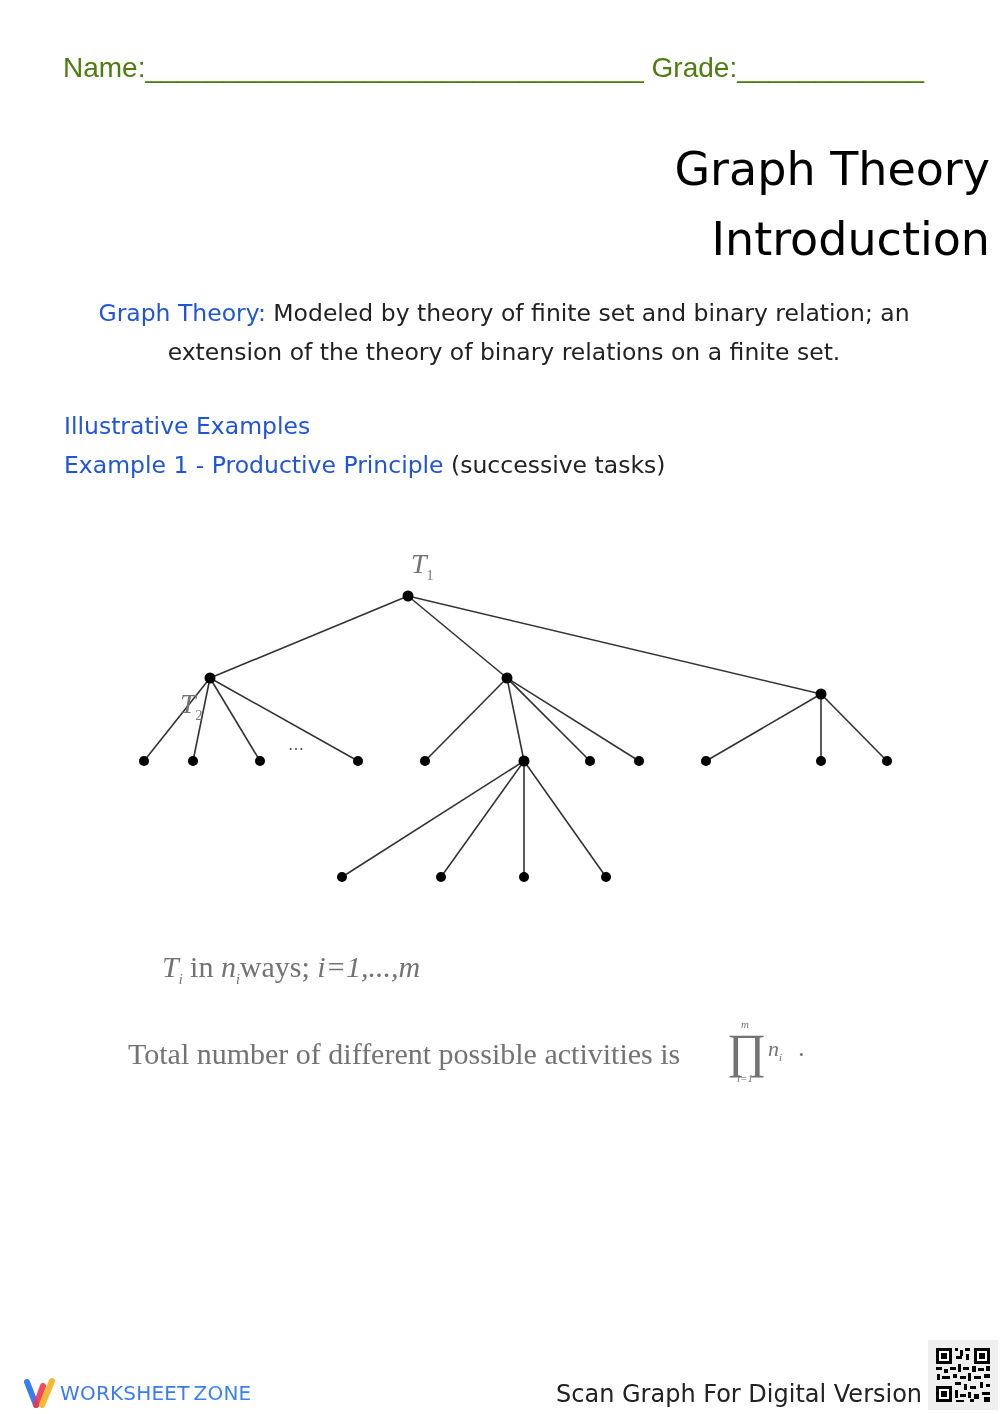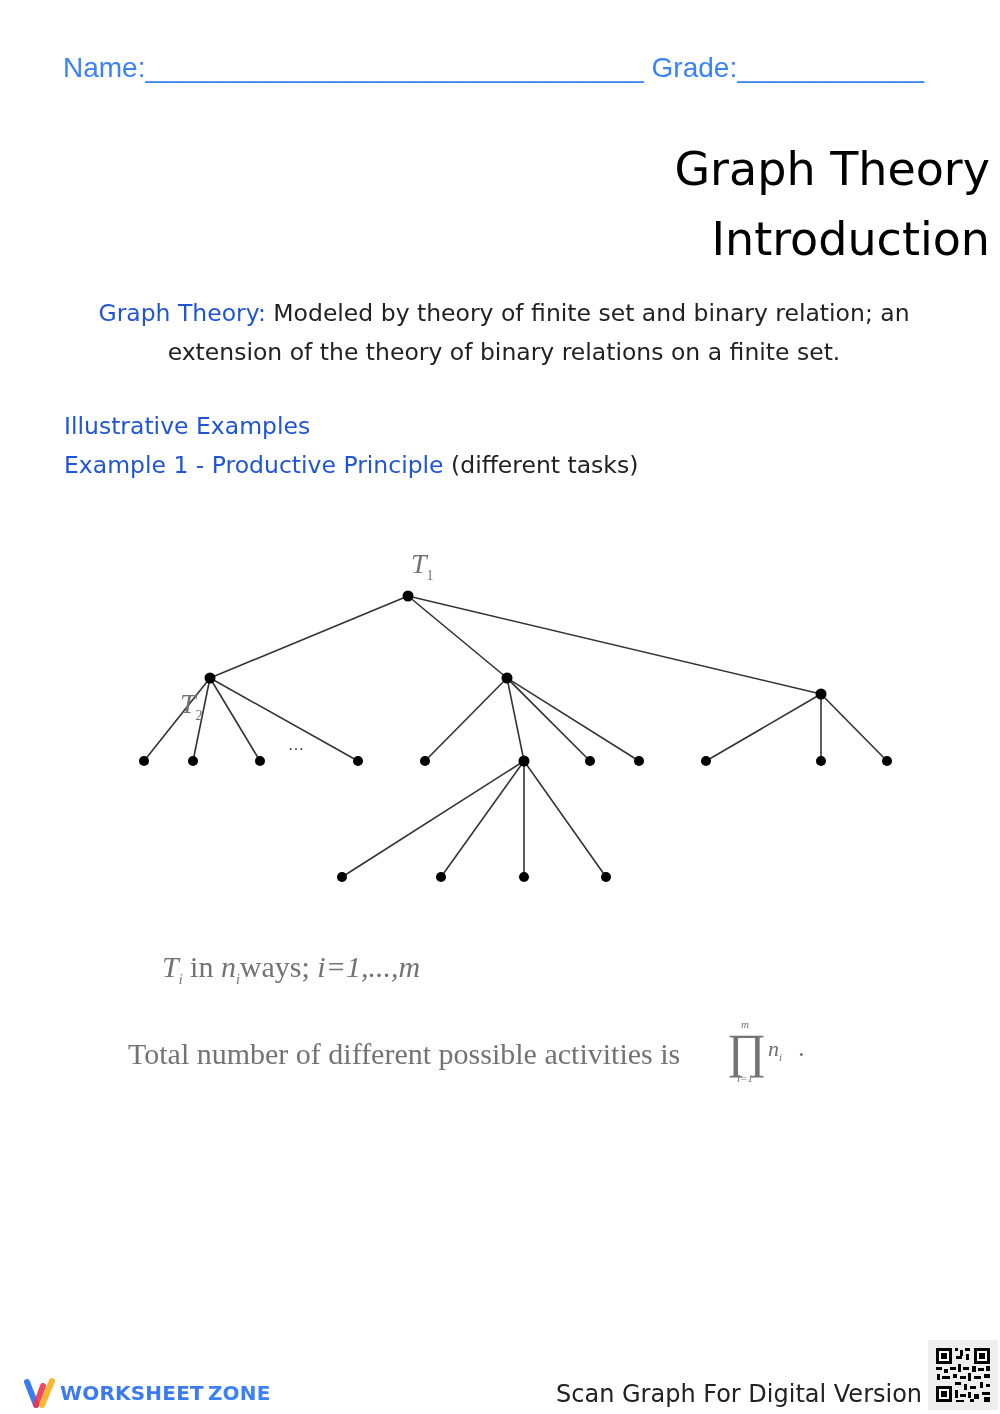--- a/index.html
+++ b/index.html
@@ -1,43 +1,43 @@
 <!DOCTYPE html>
 <html><head>
 <meta charset="utf-8">
 <style>
   html, body { margin: 0; padding: 0; background: #ffffff; }
   body { width: 1000px; height: 1414px; position: relative; overflow: hidden; font-family: "DejaVu Sans", sans-serif; color: #222; }
   .abs { position: absolute; }
-  .header-line { left: 63px; top: 52px; font-size: 28px; color: #3b82f6; font-family: "Liberation Sans", sans-serif; white-space: pre; }
+  .header-line { left: 63px; top: 52px; font-size: 28px; color: #4d7c0f; font-family: "Liberation Sans", sans-serif; white-space: pre; }
   .title { left: 0; width: 990px; text-align: right; color: #000000; font-size: 46px; font-family: "DejaVu Sans", sans-serif; }
   .title1 { top: 142px; }
   .title2 { top: 212px; }
   .para { left: 64px; width: 880px; font-size: 23.5px; line-height: 39px; color: #222; font-family: "DejaVu Sans", sans-serif; }
   .blue { color: #1f55d6; }
   .sec { left: 64px; font-size: 23.5px; color: #1f55d6; font-family: "DejaVu Sans", sans-serif; }
   .tree { left: 0; top: 540px; }
   .math { font-family: "Liberation Serif", serif; color: #737373; }
   .footer-logo { left: 22px; top: 1376px; display: flex; align-items: center; }
-  .logo-text { font-family: "DejaVu Sans", sans-serif; font-weight: bold; font-size: 20px; letter-spacing: 0.2px; }
+  .logo-text { font-family: "DejaVu Sans", sans-serif; font-weight: normal; font-size: 20px; letter-spacing: 0.2px; }
   .scan { left: 556px; top: 1380px; font-size: 24px; color: #222; font-family: "DejaVu Sans", sans-serif; }
   .qr { left: 928px; top: 1340px; width: 70px; height: 70px; background: #eee; }
 </style>
 </head>
 <body>
 
 <div class="abs header-line"><span>Name:</span><span>________________________________</span> <span>Grade:</span><span>____________</span></div>
 
 <div class="abs title title1">Graph Theory</div>
 <div class="abs title title2">Introduction</div>
 
 <div class="abs para" style="top:294px;text-align:center;"><span class="blue">Graph Theory:</span><span> Modeled by theory of finite set and binary relation; an extension of the theory of binary relations on a finite set.</span></div>
 
 <div class="abs sec" style="top:412px;">Illustrative Examples</div>
-<div class="abs sec" style="top:451px;"><span>Example 1 - Productive Principle</span><span style="color:#222"> (different tasks)</span></div>
+<div class="abs sec" style="top:451px;"><span>Example 1 - Productive Principle</span><span style="color:#222"> (successive tasks)</span></div>
 
 <svg class="abs tree" width="1000" height="360" viewBox="0 540 1000 360">
   <g stroke="#333" stroke-width="1.6" fill="none">
 
     <line x1="408" y1="596" x2="210" y2="678"></line>
     <line x1="408" y1="596" x2="507" y2="678"></line>
     <line x1="408" y1="596" x2="821" y2="694"></line>
 
     <line x1="210" y1="678" x2="144" y2="761"></line>
     <line x1="210" y1="678" x2="193" y2="761"></line>

